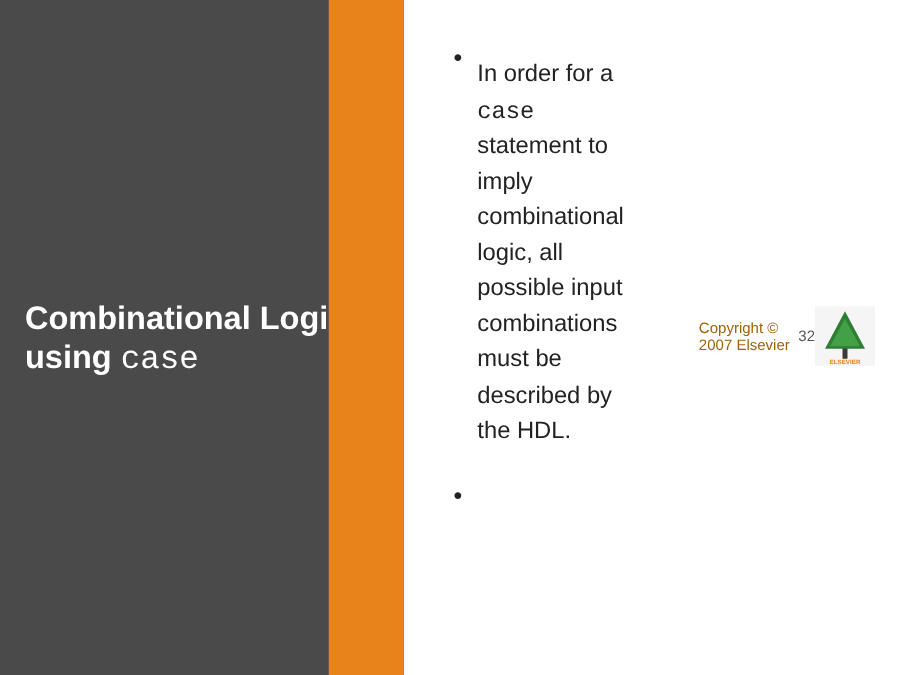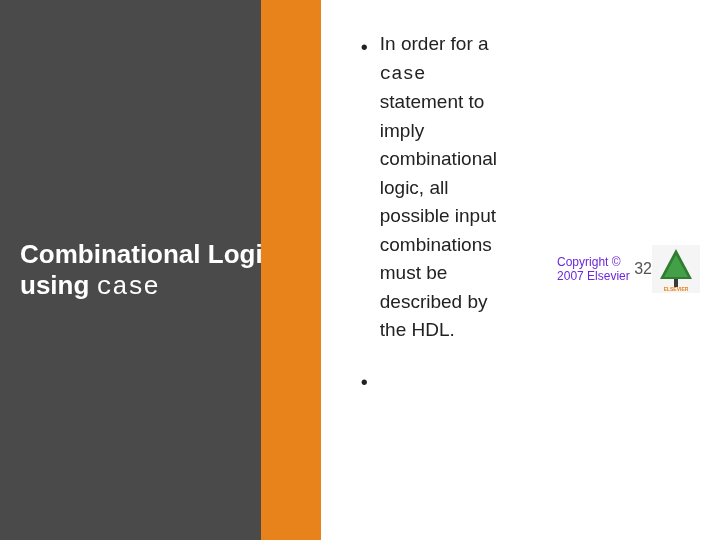--- a/index.html
+++ b/index.html
@@ -80,43 +80,44 @@
       margin-top: 2px;
       font-size: 20px;
       flex-shrink: 0;
     }
 
     .bullet-list li .text {
       font-size: 19px;
       font-family: Arial, sans-serif;
       color: #222222;
       line-height: 1.5;
+      margin-top: 16px;
     }
 
     .code-inline {
       font-family: 'Courier New', monospace;
       font-size: 19px;
       color: #222222;
     }
 
     .footer {
       display: flex;
       justify-content: space-between;
       align-items: center;
       padding: 8px 20px 10px 20px;
       border-top: none;
     }
 
     .footer-copyright {
       font-size: 12px;
-      color: #6d28d9;
+      color: #a16207;
     }
 
     .footer-page {
-      font-size: 16px;
+      font-size: 12px;
       color: #555555;
     }
 
     .footer-logo {
       width: 48px;
       height: 48px;
       position: relative;
     }
 
     .elsevier-logo {

